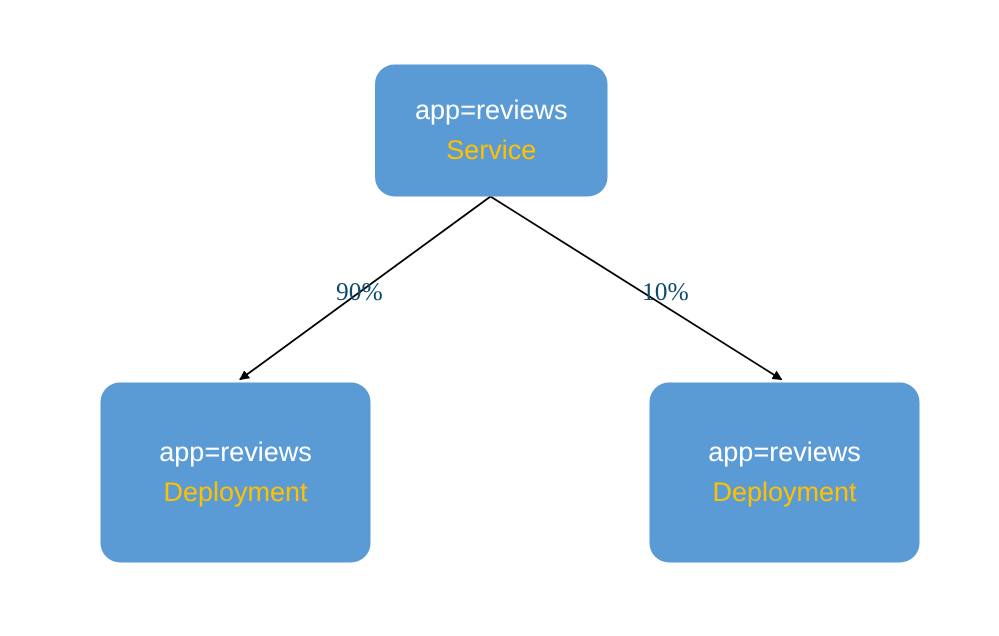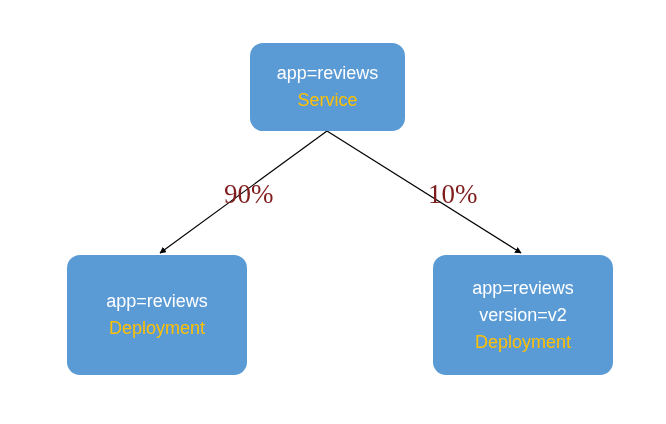--- a/index.html
+++ b/index.html
@@ -68,23 +68,23 @@
   }
   #node-v2 {
     left: 433px;
     top: 255px;
     width: 180px;
     height: 120px;
   }
   .edge-label {
     position: absolute;
     font-family: "Liberation Serif", serif;
-    font-size: 27px;
+    font-size: 17px;
     line-height: 25px;
-    color: #7f1d1d;
+    color: #0c4a6e;
     white-space: nowrap;
   }
   #edge-label-left {
     left: 224px;
     top: 182px;
   }
   #edge-label-right {
     left: 428px;
     top: 182px;
   }
@@ -112,20 +112,19 @@
     <span class="node-kind">Service</span>
   </div>
 
   <div class="node" id="node-v1">
     <span class="node-line">app=reviews</span>
     <span class="node-kind">Deployment</span>
   </div>
 
   <div class="node" id="node-v2">
     <span class="node-line">app=reviews</span>
-    <span class="node-line">version=v2</span>
     <span class="node-kind">Deployment</span>
   </div>
 
   <span class="edge-label" id="edge-label-left">90%</span>
   <span class="edge-label" id="edge-label-right">10%</span>
 
 </div>
 
 </body></html>

